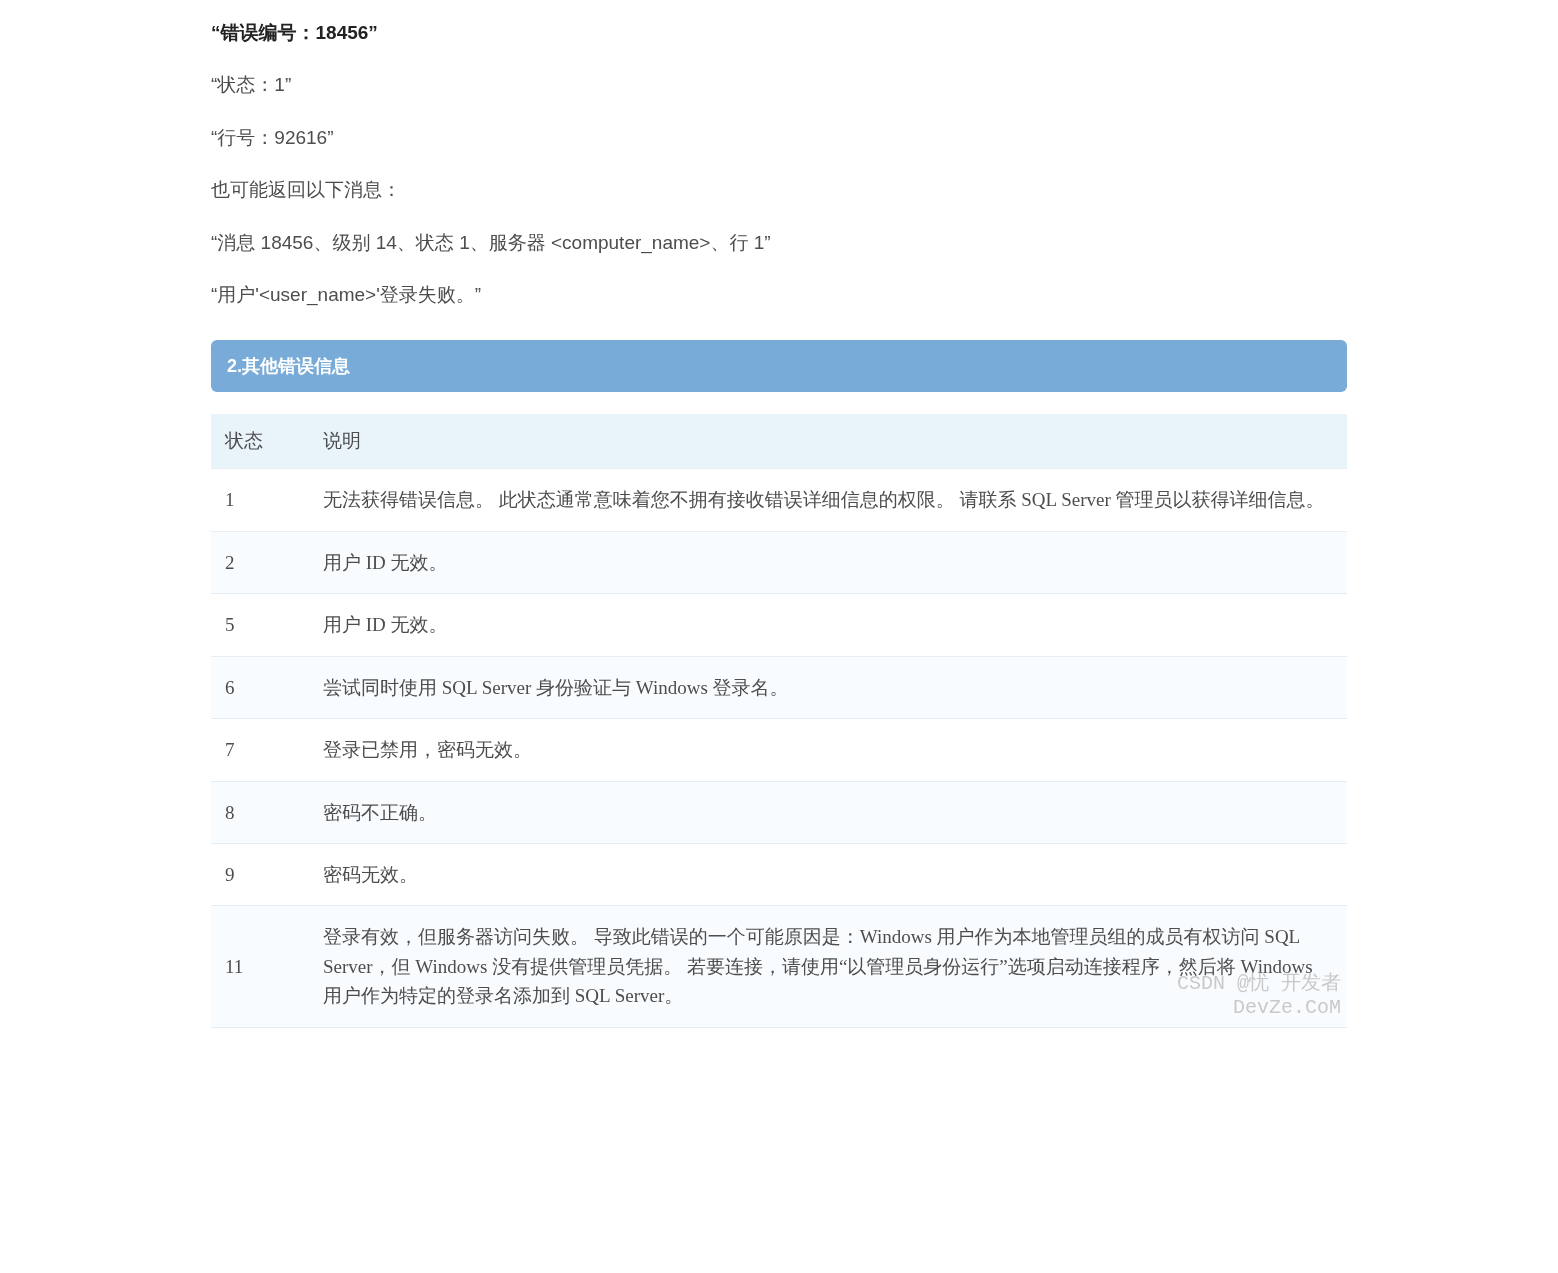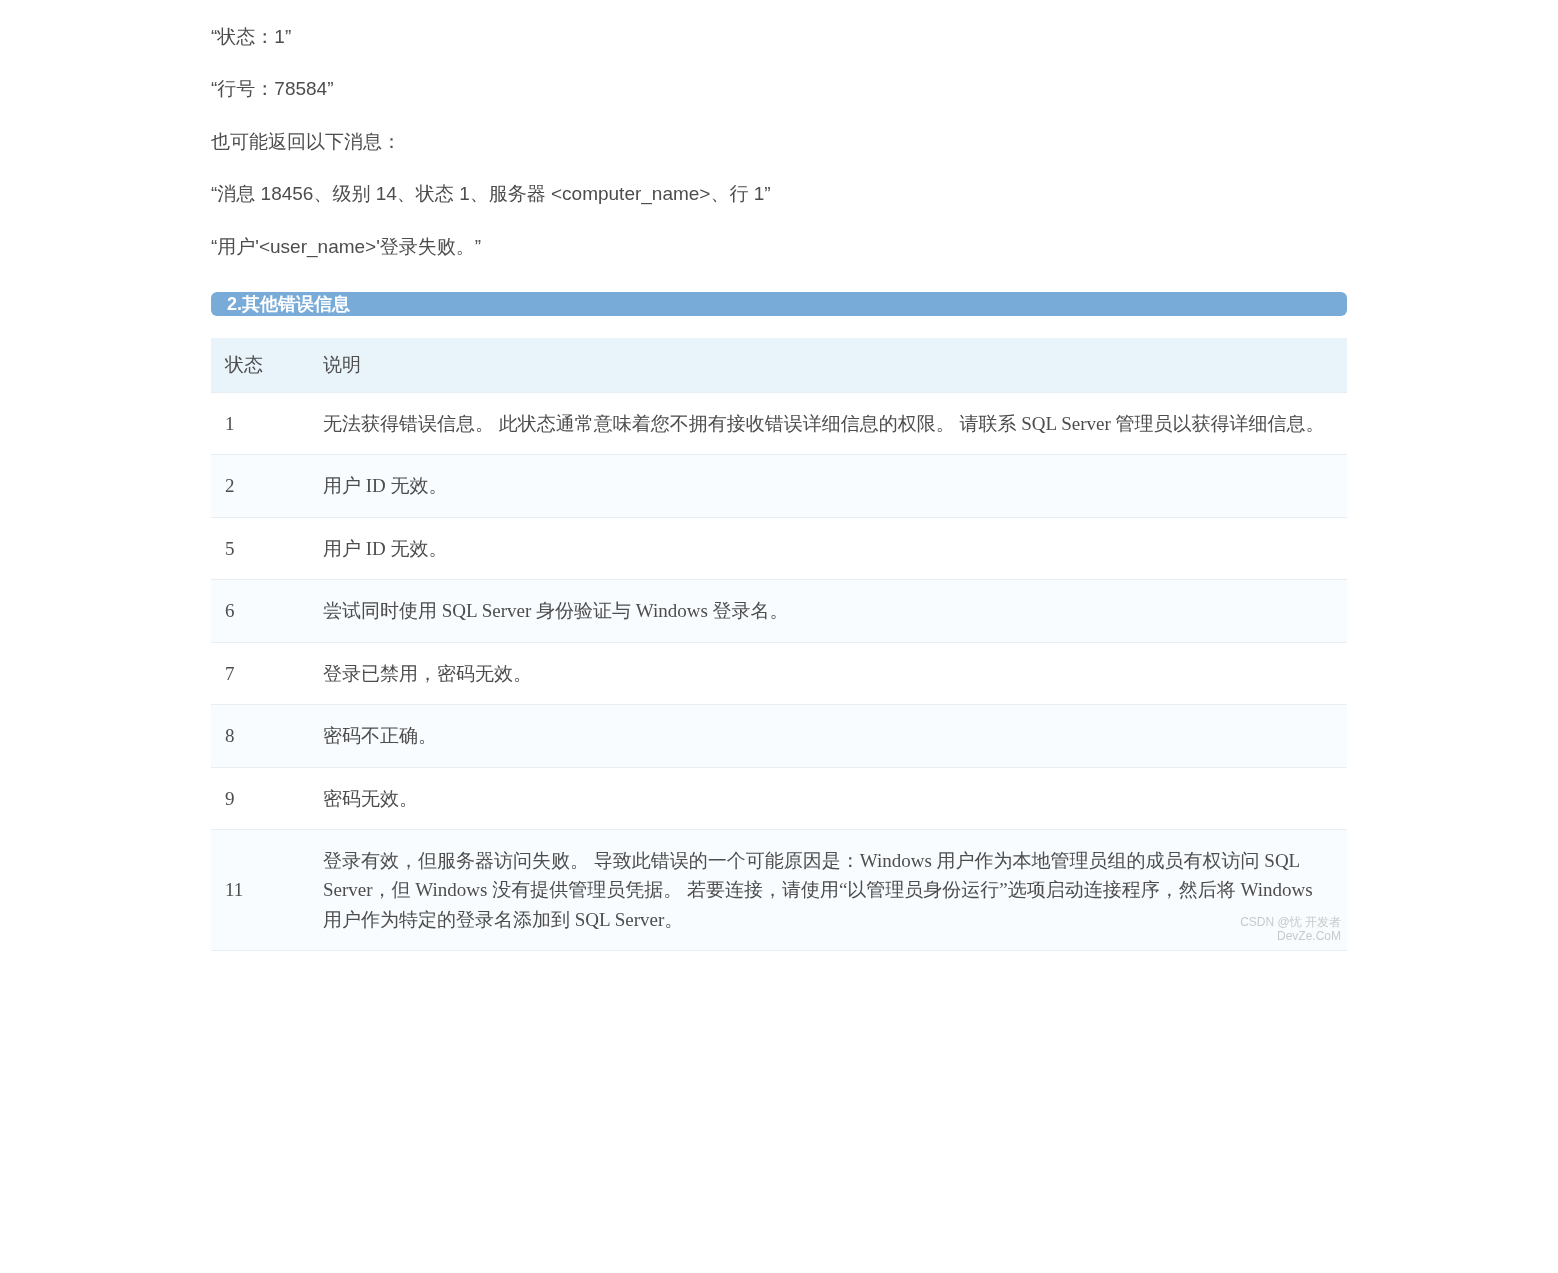--- a/index.html
+++ b/index.html
@@ -28,21 +28,21 @@
     font-weight: bold;
     color: #222;
     margin-top: 18px;
   }
   .section-header {
     background: #79abd8;
     color: #ffffff;
     border-radius: 6px;
     font-weight: bold;
     font-size: 18px;
-    padding: 0 16px;
+    padding: 14px 16px;
     margin: 30px 0 22px 0;
   }
   table.err-table {
     width: 100%;
     border-collapse: collapse;
     font-size: 19px;
     font-family: Liberation Serif, serif;
   }
   table.err-table th {
     background: #e9f3fa;
@@ -62,35 +62,37 @@
   table.err-table tr:nth-child(even) td {
     background: #f8fcff;
   }
   .col-state {
     width: 70px;
   }
   .watermark {
     position: absolute;
     right: 8px;
     bottom: 8px;
-    font-size: 12px;
+    font-size: 20px;
     color: #c9c9c9;
     line-height: 1.2;
     text-align: right;
     pointer-events: none;
+    font-family: Liberation Mono, monospace;
   }
 </style>
 </head>
 <body>
 
 <div class="container">
   <div class="content">
 
+    <div class="line bold">“错误编号：18456”</div>
     <div class="line">“状态：1”</div>
-    <div class="line">“行号：78584”</div>
+    <div class="line">“行号：92616”</div>
     <div class="line">也可能返回以下消息：</div>
     <div class="line">“消息 18456、级别 14、状态 1、服务器 &lt;computer_name&gt;、行 1”</div>
     <div class="line">“用户'&lt;user_name&gt;'登录失败。”</div>
 
     <div class="section-header">2.其他错误信息</div>
 
     <table class="err-table">
       <thead>
         <tr>
           <th class="col-state">状态</th>

